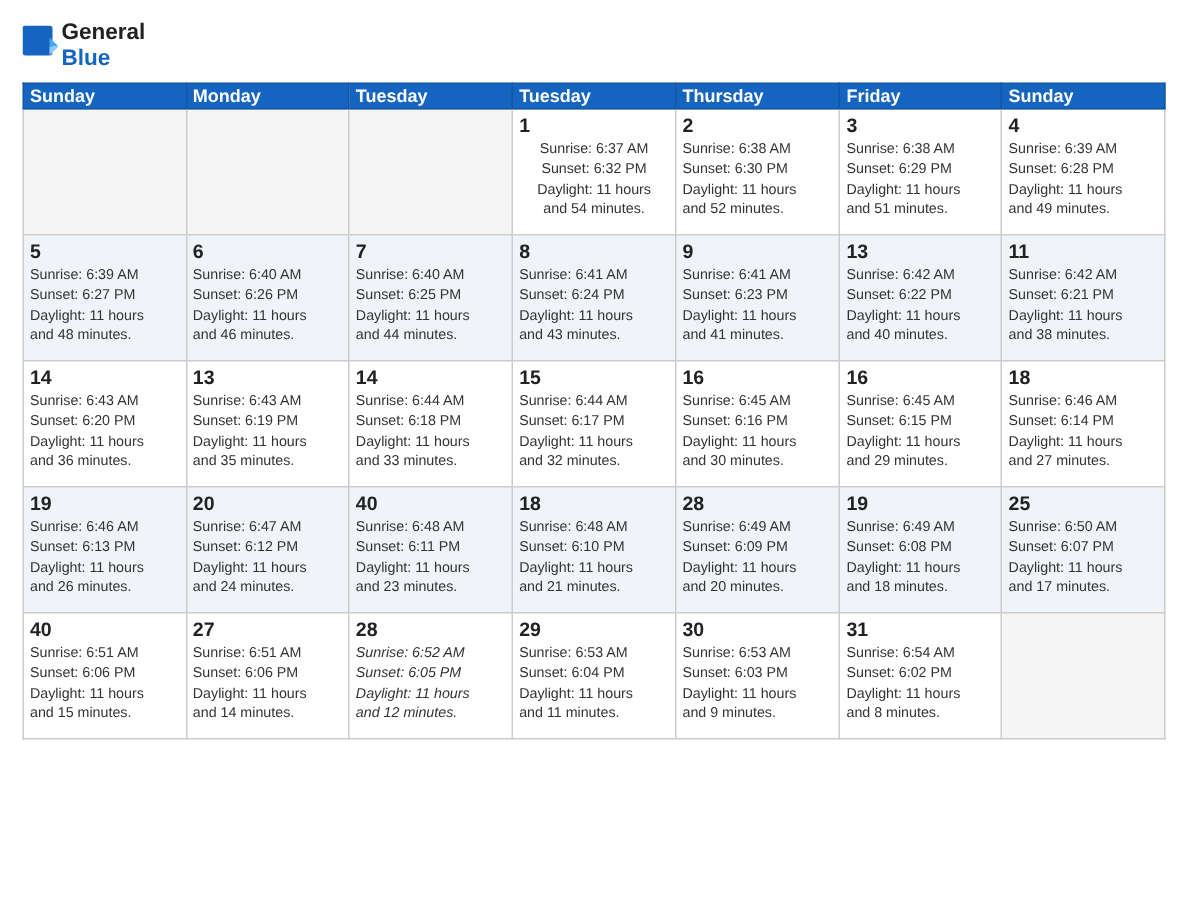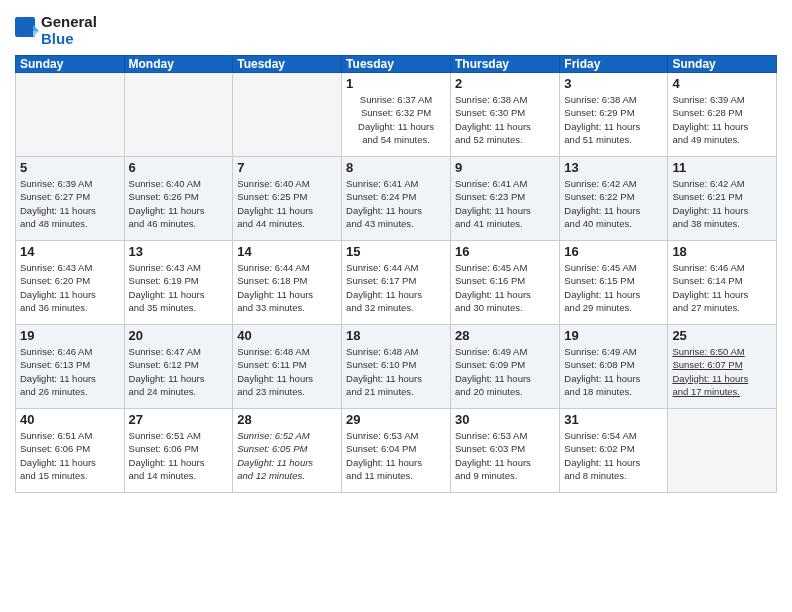--- a/index.html
+++ b/index.html
@@ -297,21 +297,21 @@
           </td>
           <td>
             <span class="day-num">19</span>
             <div class="day-info" style="white-space: pre-line;">Sunrise: 6:49 AM
 Sunset: 6:08 PM
 Daylight: 11 hours
 and 18 minutes.</div>
           </td>
           <td>
             <span class="day-num">25</span>
-            <div class="day-info" style="white-space: pre-line; text-decoration: underline;">Sunrise: 6:50 AM
+            <div class="day-info" style="white-space: pre-line;">Sunrise: 6:50 AM
 Sunset: 6:07 PM
 Daylight: 11 hours
 and 17 minutes.</div>
           </td>
         </tr>
         <tr>
           <td>
             <span class="day-num">40</span>
             <div class="day-info" style="white-space: pre-line;">Sunrise: 6:51 AM
 Sunset: 6:06 PM

